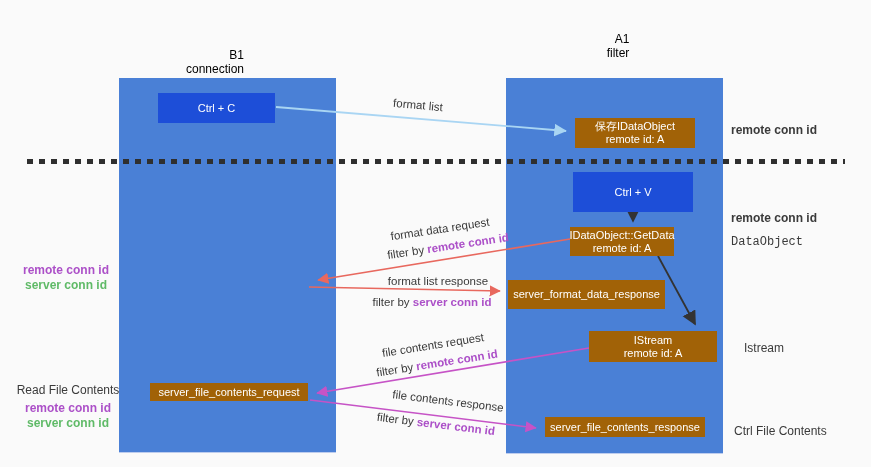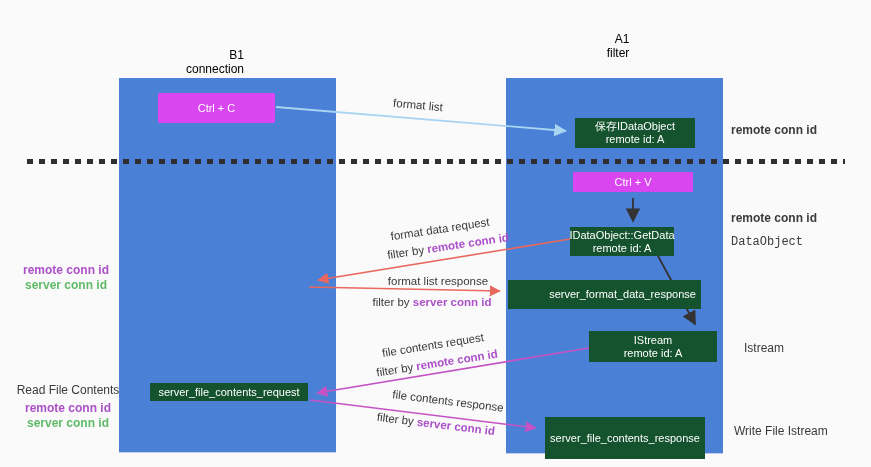--- a/index.html
+++ b/index.html
@@ -4,22 +4,22 @@
 <style>
   html,body{margin:0;padding:0;background:#fafafa;font-family:"Liberation Sans",sans-serif;}
   .canvas{position:relative;width:871px;height:467px;background:#fafafa;overflow:hidden;}
   .abs{position:absolute;}
   .title{left:426px;top:4px;transform:translateX(-50%);text-align:center;
          font-size:15px;line-height:19px;color:#3d3d3d;}
   .colhead{transform:translateX(-50%);text-align:right;font-size:12px;line-height:14px;color:#000000;}
   .colrect{background:#4a80d6;box-shadow:0 1px 0 rgba(130,160,225,.5);}
   .node{display:flex;flex-direction:column;align-items:center;justify-content:center;
         color:#fff;font-size:11px;line-height:13px;text-align:center;white-space:nowrap;}
-  .green{background:#d946ef;}
-  .orange{background:#14532d;}
+  .green{background:#1d4ed8;}
+  .orange{background:#a16207;}
   .divider{left:27px;top:159px;width:818px;height:5px;
            background:repeating-linear-gradient(90deg,#2f2f2f 0 6px,transparent 6px 12px);}
   .lbl{font-size:11.5px;color:#3a3a3a;white-space:nowrap;transform-origin:center;}
   .ctr{transform:translate(-50%,-50%);}
   .purple{color:#ac50c8;font-weight:bold;}
   .greenTxt{color:#5fba67;font-weight:bold;}
   .side{font-size:12px;color:#3a3a3a;white-space:nowrap;}
   .stack{text-align:center;font-size:12px;line-height:15px;white-space:nowrap;}
   svg.overlay{position:absolute;left:0;top:0;pointer-events:none;}
 </style>
@@ -69,44 +69,44 @@
 
   <div class="abs node green" style="left:158px;top:93px;width:117px;height:30px;">
     <div>Ctrl + C</div>
   </div>
 
   <div class="abs node orange" style="left:575px;top:118px;width:120px;height:30px;">
     <div>保存IDataObject</div>
     <div>remote id: A</div>
   </div>
 
-  <div class="abs node green" style="left:573px;top:172px;width:120px;height:20px;">
+  <div class="abs node green" style="left:573px;top:172px;width:120px;height:40px;">
     <div>Ctrl + V</div>
   </div>
 
   <div class="abs node orange" style="left:570px;top:227px;width:104px;height:29px;">
     <div>IDataObject::GetData</div>
     <div>remote id: A</div>
   </div>
 
 
-  <div class="abs node orange" style="left:508px;top:280px;width:157px;height:29px;padding-left:36px;">
+  <div class="abs node orange" style="left:508px;top:280px;width:157px;height:29px;">
     <div>server_format_data_response</div>
   </div>
 
   <div class="abs node orange" style="left:589px;top:331px;width:128px;height:31px;">
     <div>IStream</div>
     <div>remote id: A</div>
   </div>
 
   <div class="abs node orange" style="left:150px;top:383px;width:158px;height:18px;">
     <div>server_file_contents_request</div>
   </div>
 
-  <div class="abs node orange" style="left:545px;top:417px;width:160px;height:42px;">
+  <div class="abs node orange" style="left:545px;top:417px;width:160px;height:20px;">
     <div>server_file_contents_response</div>
   </div>
 
   <div class="abs lbl ctr" style="left:418px;top:105px;transform:translate(-50%,-50%) rotate(5deg);">format list</div>
 
   <div class="abs lbl ctr" style="left:440px;top:229px;transform:translate(-50%,-50%) rotate(-8.5deg);">format data request</div>
   <div class="abs lbl ctr" style="left:448px;top:246px;transform:translate(-50%,-50%) rotate(-8.5deg);">
     <span>filter by </span><span class="purple">remote conn id</span>
   </div>
 
@@ -122,21 +122,21 @@
 
   <div class="abs lbl ctr" style="left:448px;top:401px;transform:translate(-50%,-50%) rotate(7deg);">file contents response</div>
   <div class="abs lbl ctr" style="left:436px;top:424px;transform:translate(-50%,-50%) rotate(7deg);">
     <span>filter by </span><span class="purple">server conn id</span>
   </div>
 
   <div class="abs side purple" style="left:731px;top:123px;">remote conn id</div>
   <div class="abs side purple" style="left:731px;top:211px;">remote conn id</div>
   <div class="abs side" style="left:731px;top:235px;font-family:Liberation Mono, monospace;">DataObject</div>
   <div class="abs side" style="left:744px;top:341px;">Istream</div>
-  <div class="abs side" style="left:734px;top:424px;">Write File Istream</div>
+  <div class="abs side" style="left:734px;top:424px;">Ctrl File Contents</div>
 
   <div class="abs stack" style="left:16px;top:263px;width:100px;">
     <div class="purple">remote conn id</div>
     <div class="greenTxt">server conn id</div>
   </div>
   <div class="abs stack" style="left:16px;top:383px;width:104px;">
     <div style="color:#3a3a3a;">Read File Contents</div>
     <div class="purple" style="margin-top:3px;">remote conn id</div>
     <div class="greenTxt">server conn id</div>
   </div>

